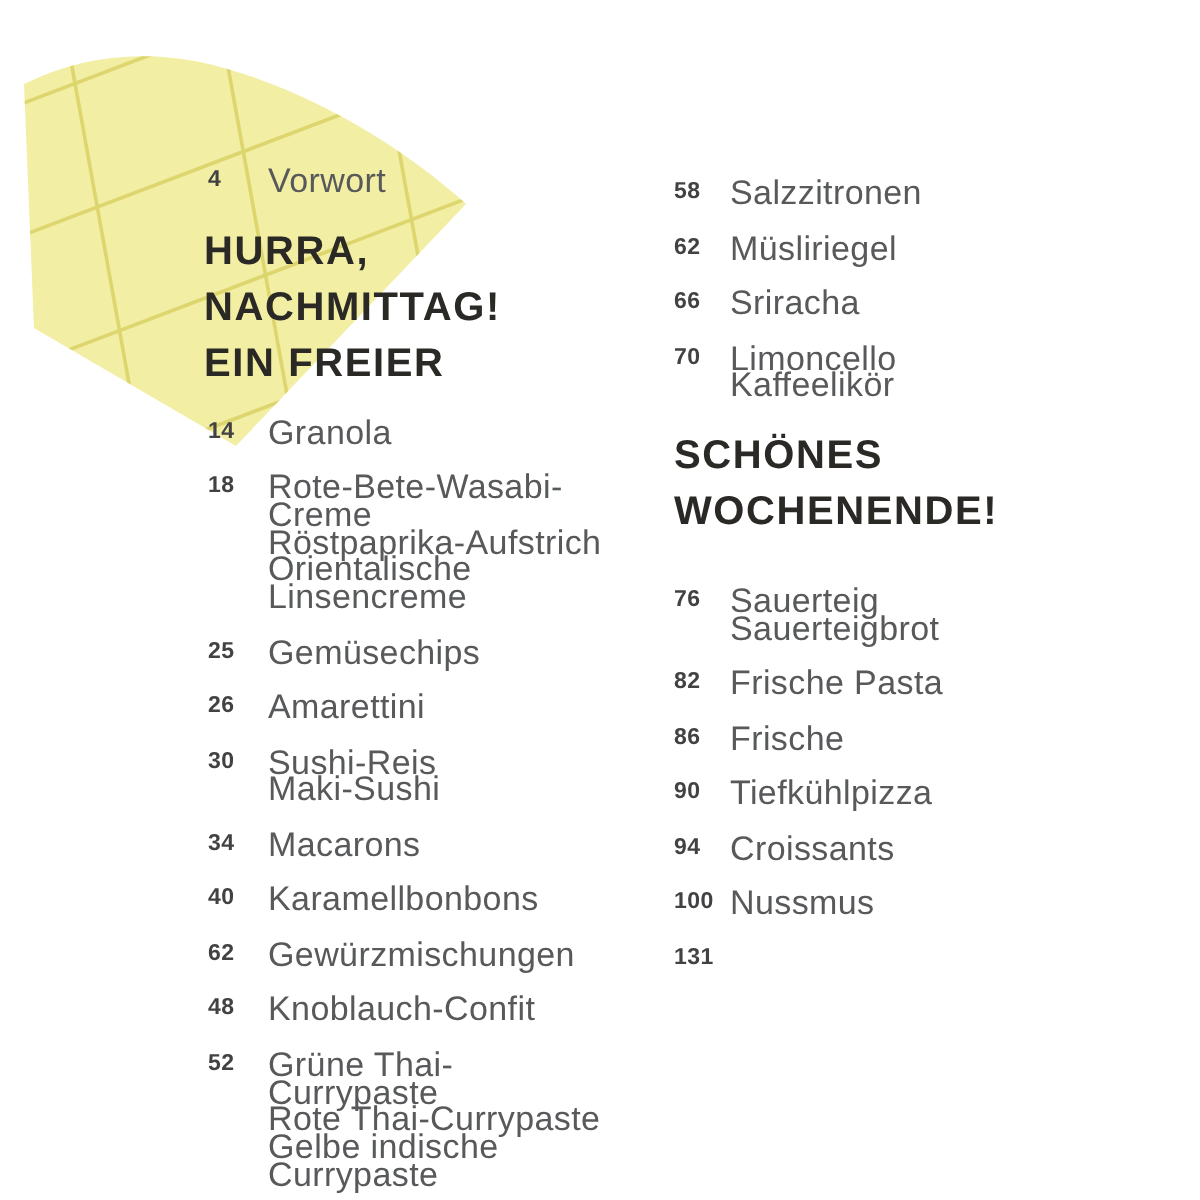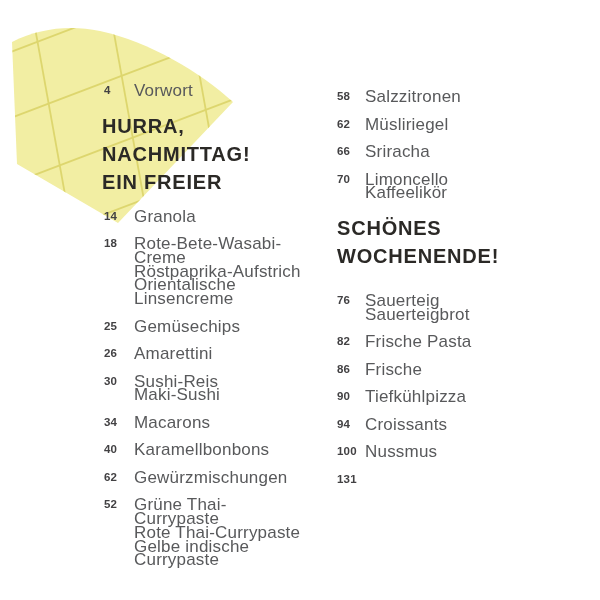--- a/index.html
+++ b/index.html
@@ -101,20 +101,24 @@
       </div>
       <div class="entry">
         <span class="num">40</span>
         <span class="lab">Karamellbonbons</span>
       </div>
       <div class="entry">
         <span class="num">62</span>
         <span class="lab">Gewürzmischungen</span>
       </div>
       <div class="entry">
+        <span class="num">48</span>
+        <span class="lab">Knoblauch-Confit</span>
+      </div>
+      <div class="entry">
         <span class="num">52</span>
         <span class="lab">Grüne Thai-Currypaste
 Rote Thai-Currypaste
 Gelbe indische Currypaste</span>
       </div>
     </div>
 
   <div class="col col1">
       <div class="entry">
         <span class="num">58</span>

